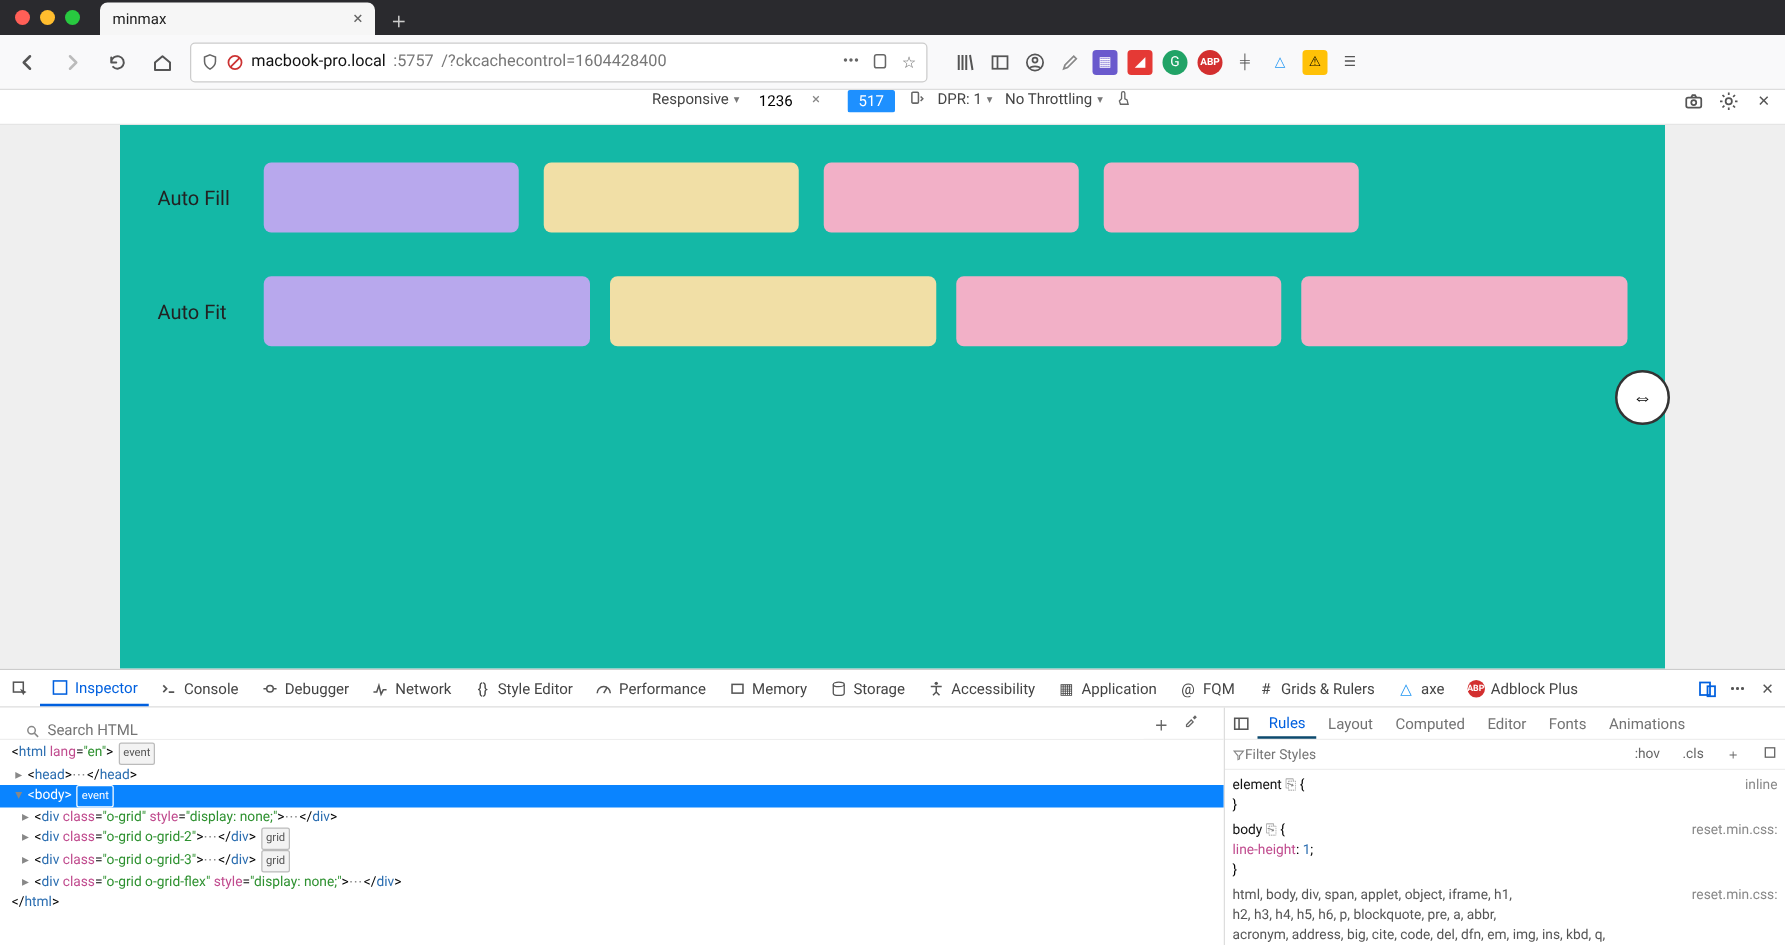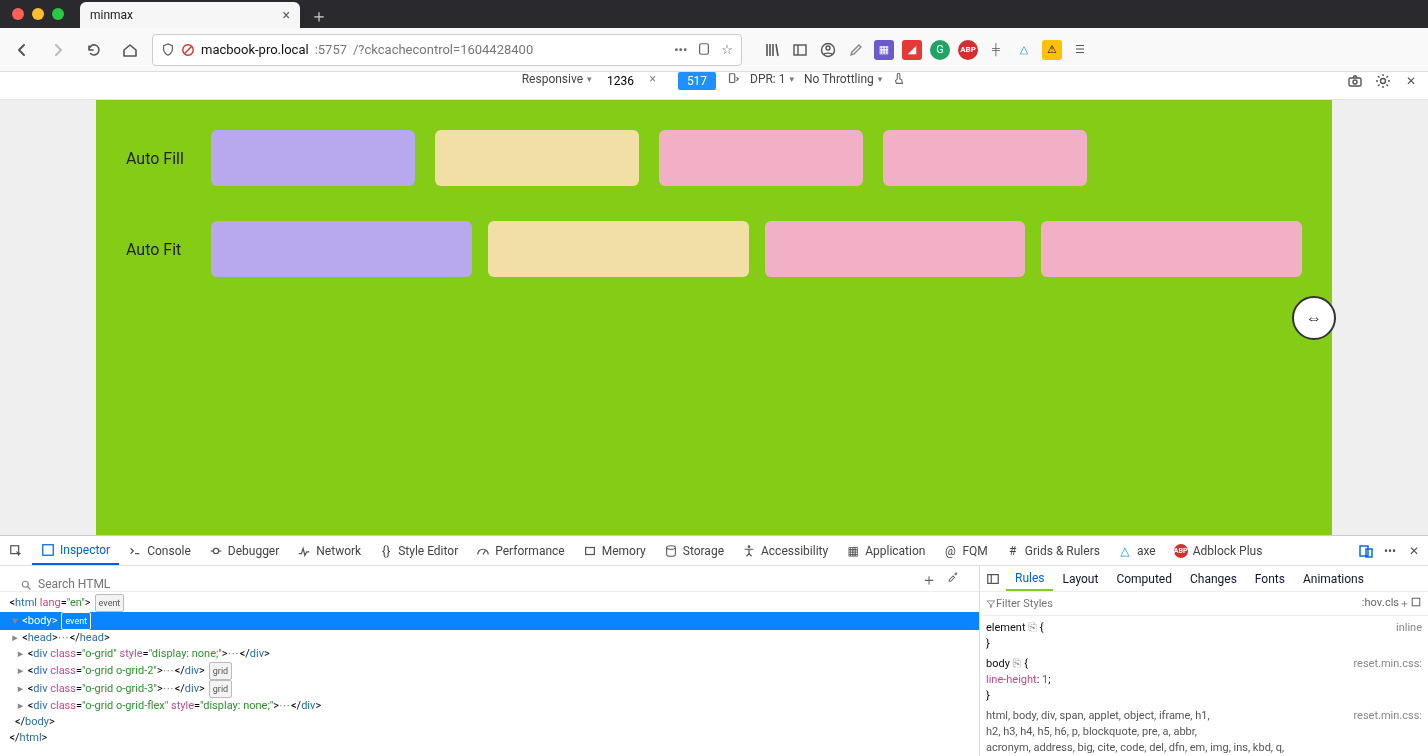--- a/index.html
+++ b/index.html
@@ -40,21 +40,21 @@
 .rdm-sel { display: flex; align-items: center; gap: 4px; }
 .rdm-caret { font-size: 9px; color: #777; }
 .rdm-dim input { width: 38px; height: 18px; border: 1px solid transparent; text-align: center; font-size: 12px; }
 .rdm-dim input.sel { background: #1e90ff; color: #fff; border-radius: 2px; margin-left: 12px; }
 .rdm-x { color: #888; }
 .rdm-right { position: absolute; right: 8px; display: flex; gap: 10px; color: #555; }
 .rdm-ic { width: 18px; height: 18px; display: flex; align-items: center; justify-content: center; }
 
 
 .viewport-wrap { height: calc(535px - 28px - 44px - 28px); background: #efefef; position: relative; display:flex; justify-content:center; }
-.viewport { width: 1236px; height: 100%; background: #84cc16; position: relative; padding: 30px 30px; margin: 0 auto; }
+.viewport { width: 1236px; height: 100%; background: #14b8a6; position: relative; padding: 30px 30px; margin: 0 auto; }
 .row { display: flex; align-items: center; gap: 20px; margin-bottom: 35px; }
 .row-label { width: 65px; font-size: 16px; color: #222; flex-shrink: 0; }
 .grid-fill { display: grid; grid-template-columns: repeat(4, 204px); gap: 20px; }
 .grid-fit  { display: grid; grid-template-columns: repeat(4, 1fr); gap: 16px; flex: 1; }
 .cell { height: 56px; border-radius: 6px; }
 .c-purple { background: #b8a8ed; }
 .c-yellow { background: #f1dfa6; }
 .c-pink   { background: #f2b0c7; }
 .resize-handle { position: absolute; right: -4px; top: 50%; transform: translateY(-50%); width: 44px; height: 44px; border: 2px solid #333; border-radius: 50%; background: #fff; display: flex; align-items: center; justify-content: center; font-size: 16px; }
 
@@ -79,26 +79,26 @@
 .ln.selected { background: #0a84ff; color: #fff; }
 .tag  { color: #2a6db0; }
 .attr { color: #c04b8e; }
 .val  { color: #2e9130; }
 .badge { display: inline-block; border: 1px solid #bbb; border-radius: 2px; padding: 0 3px; font-size: 9px; color: #555; background: #f3f3f3; margin-left: 4px; }
 .ln.selected .tag, .ln.selected .attr, .ln.selected .val, .ln.selected .badge { color: #fff; border-color:#fff; background:transparent; }
 .ell { letter-spacing: 1px; color:#888; }
 
 .dt-rightpane { width: 448px; display: flex; flex-direction: column; min-width: 0; }
 .rp-tabs { height: 26px; border-bottom: 1px solid #eee; display: flex; align-items: center; font-size: 12px; }
-.rp-tab { padding: 0 9px; height: 100%; display: flex; align-items: center; color: #0f172a; }
-.rp-tab.active { color: #0060df; border-bottom: 2px solid #84cc16; }
+.rp-tab { padding: 0 9px; height: 100%; display: flex; align-items: center; color: #737373; }
+.rp-tab.active { color: #0060df; border-bottom: 2px solid #0c4a6e; }
 .rp-pre { display:flex; align-items:center; padding:0 6px; gap:6px; }
 .rp-filter { height: 24px; border-bottom: 1px solid #eee; display: flex; align-items: center; padding: 0 6px; font-size: 11px; color: #888; }
 .rp-filter input { flex: 1; border: none; font-size: 11px; outline: none; }
-.rp-filter .end { display: flex; gap: 0; color: #666; }
+.rp-filter .end { display: flex; gap: 18px; color: #666; }
 .rp-rules { flex: 1; overflow: auto; font-family: Menlo, Consolas, monospace; font-size: 11px; line-height: 16px; padding: 4px 6px; }
 .rule-src { float: right; color: #888; }
 .sel { color: #111; }
 .prop { color: #c04b8e; }
 .pval { color: #2a6db0; }
 .inh { color: #555; }
 svg { display:block; }
 </style>
 </head>
 <body>
@@ -404,45 +404,44 @@
           <span>＋</span>
           <span>
               <svg width="12" height="12" viewBox="0 0 16 16">
                 <path d="M3 13l5-5 2 2-5 5H3z M10 6l2-2 1 1-2 2" fill="none" stroke="#666" stroke-width="1.4"></path>
               </svg>
             </span>
         </div>
       </div>
       <div class="dt-html">
         <div class="ln">  &lt;<span class="tag">html</span> <span class="attr">lang</span>=<span class="val">"en"</span>&gt;<span class="badge">event</span></div>
+        <div class="ln">   <span class="tw">▸</span>&lt;<span class="tag">head</span>&gt;<span class="ell">⋯</span>&lt;/<span class="tag">head</span>&gt;</div>
         <div class="ln selected">   <span class="tw">▾</span>&lt;<span class="tag">body</span>&gt;<span class="badge">event</span></div>
-        <div class="ln">   <span class="tw">▸</span>&lt;<span class="tag">head</span>&gt;<span class="ell">⋯</span>&lt;/<span class="tag">head</span>&gt;</div>
         <div class="ln">     <span class="tw">▸</span>&lt;<span class="tag">div</span> <span class="attr">class</span>=<span class="val">"o-grid"</span> <span class="attr">style</span>=<span class="val">"display: none;"</span>&gt;<span class="ell">⋯</span>&lt;/<span class="tag">div</span>&gt;</div>
         <div class="ln">     <span class="tw">▸</span>&lt;<span class="tag">div</span> <span class="attr">class</span>=<span class="val">"o-grid o-grid-2"</span>&gt;<span class="ell">⋯</span>&lt;/<span class="tag">div</span>&gt;<span class="badge">grid</span></div>
         <div class="ln">     <span class="tw">▸</span>&lt;<span class="tag">div</span> <span class="attr">class</span>=<span class="val">"o-grid o-grid-3"</span>&gt;<span class="ell">⋯</span>&lt;/<span class="tag">div</span>&gt;<span class="badge">grid</span></div>
         <div class="ln">     <span class="tw">▸</span>&lt;<span class="tag">div</span> <span class="attr">class</span>=<span class="val">"o-grid o-grid-flex"</span> <span class="attr">style</span>=<span class="val">"display: none;"</span>&gt;<span class="ell">⋯</span>&lt;/<span class="tag">div</span>&gt;</div>
-        <div class="ln">    &lt;/<span class="tag">body</span>&gt;</div>
         <div class="ln">  &lt;/<span class="tag">html</span>&gt;</div>
       </div>
     </div>
 
     <div class="dt-rightpane">
       <div class="rp-tabs">
         <div class="rp-pre">
           <span>
               <svg width="14" height="14" viewBox="0 0 16 16">
                 <rect x="2" y="3" width="12" height="10" fill="none" stroke="#555" stroke-width="1.4"></rect>
                 <line x1="6" y1="3" x2="6" y2="13" stroke="#555" stroke-width="1.4"></line>
               </svg>
             </span>
         </div>
         <div class="rp-tab active">Rules</div>
         <div class="rp-tab">Layout</div>
         <div class="rp-tab">Computed</div>
-        <div class="rp-tab">Changes</div>
+        <div class="rp-tab">Editor</div>
         <div class="rp-tab">Fonts</div>
         <div class="rp-tab">Animations</div>
       </div>
       <div class="rp-filter">
         <span>
             <svg width="10" height="10" viewBox="0 0 16 16">
               <path d="M2 3h12L9 9v4l-2 1V9z" fill="none" stroke="#888" stroke-width="1.4"></path>
             </svg>
           </span>
         <input placeholder="Filter Styles" style="">

